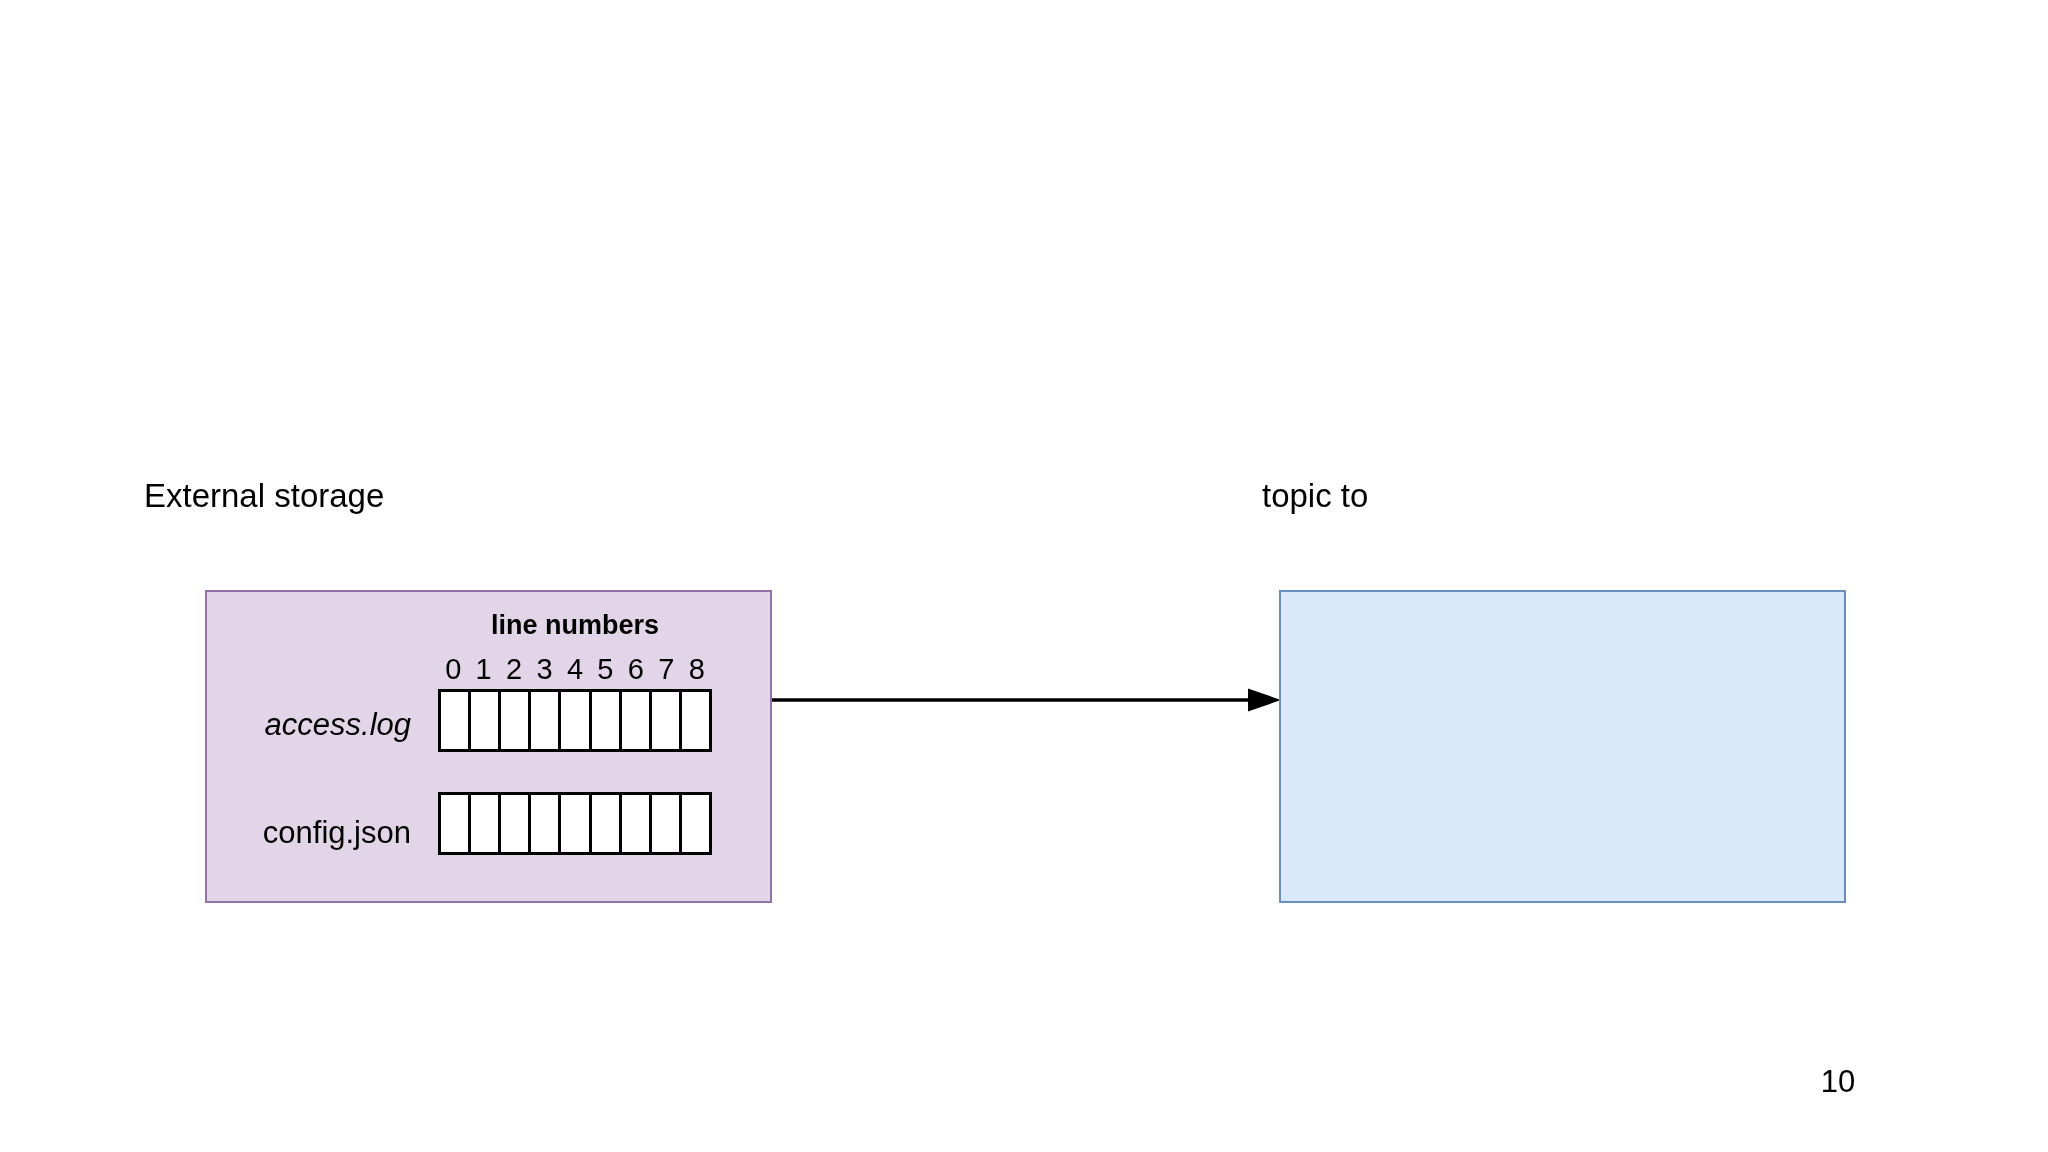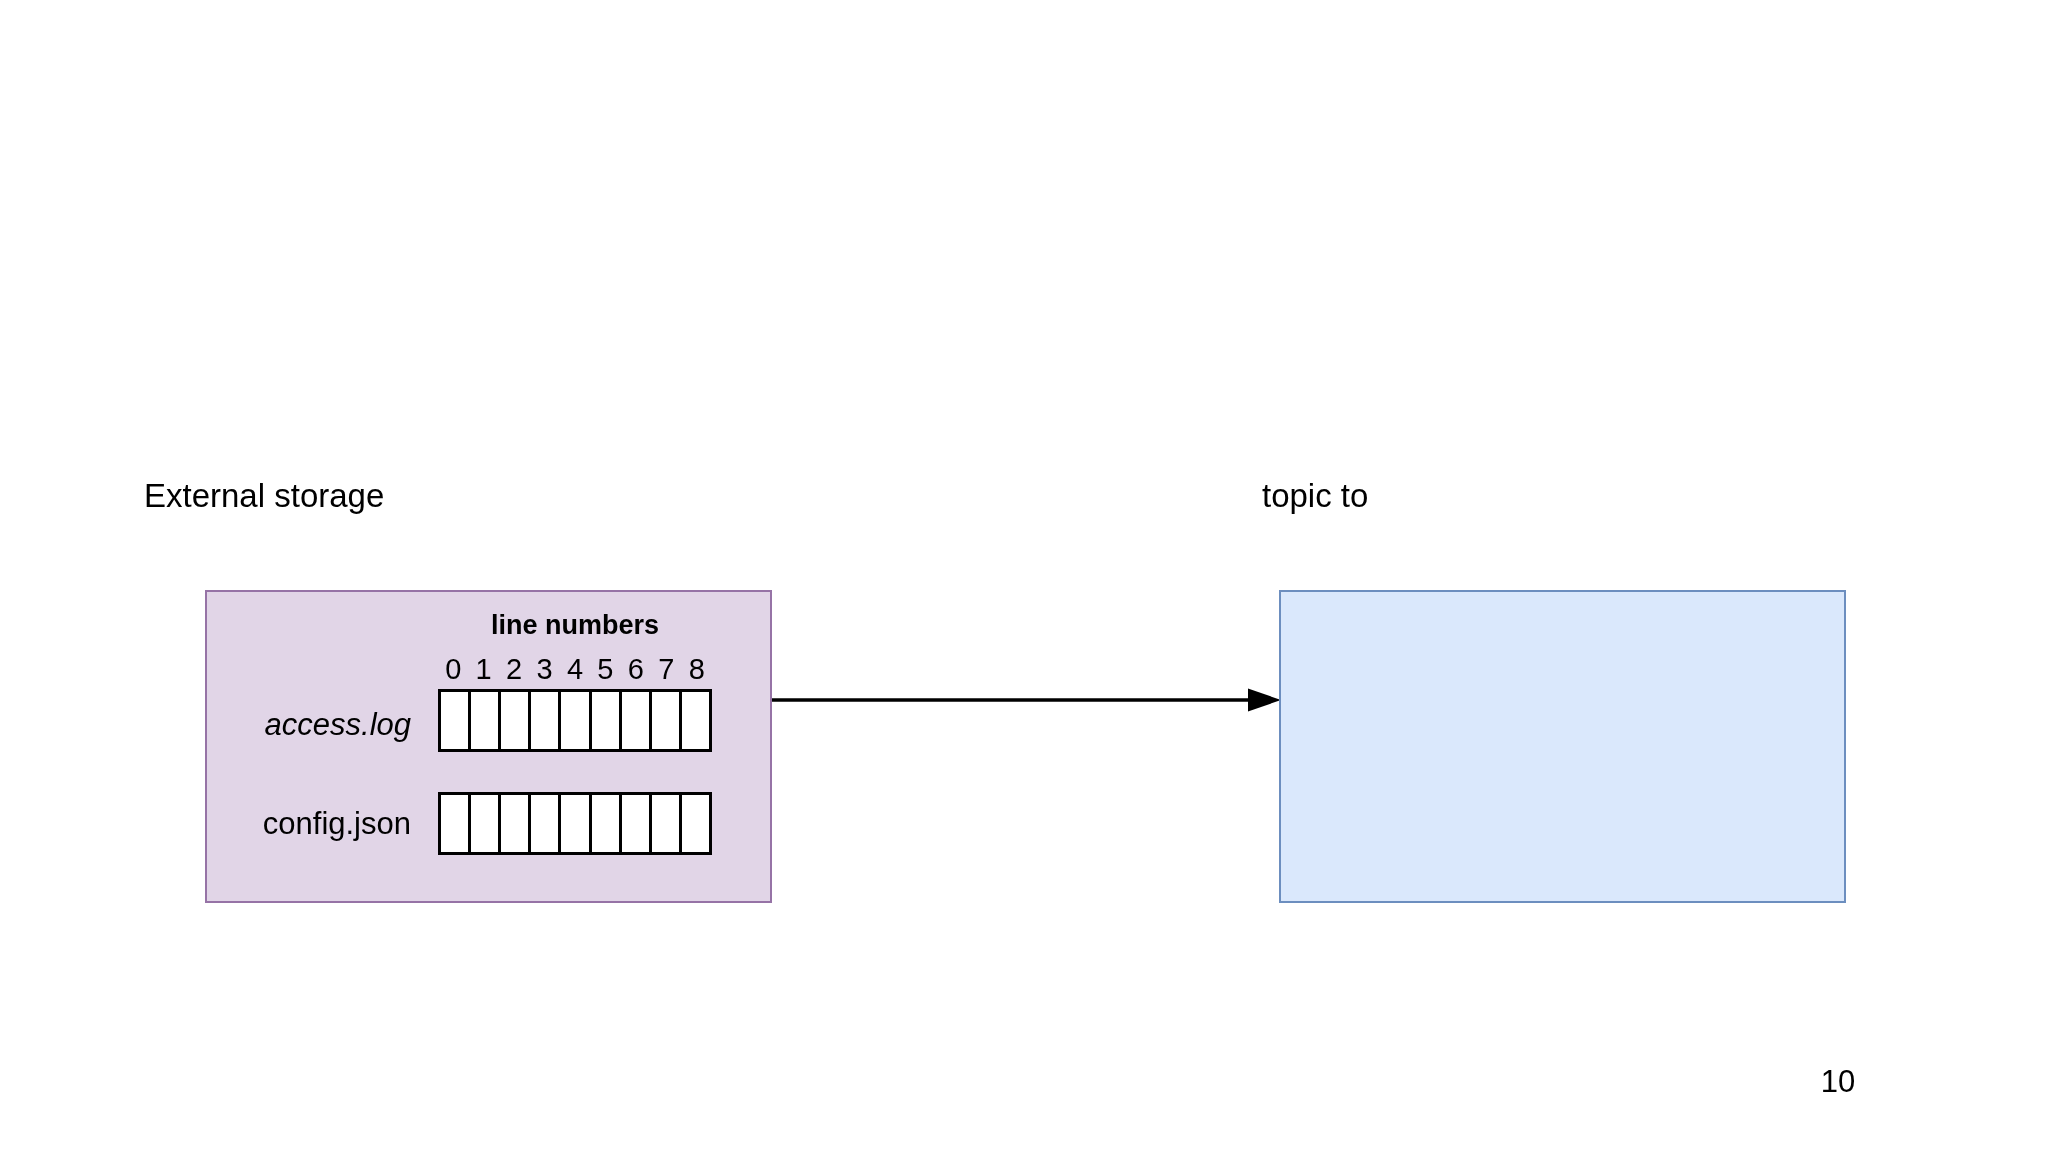--- a/index.html
+++ b/index.html
@@ -84,21 +84,21 @@
   .cell:last-child { border-right: none; }
   .file-label {
     position: absolute;
     left: 14px; width: 190px;
     text-align: right;
     font-size: 31px;
     line-height: 1.2;
     white-space: nowrap;
   }
   .file-label-0 { top: 114px; font-style: italic; }
-  .file-label-1 { top: 213px; }
+  .file-label-1 { top: 222px; }
   .flow-arrow {
     position: absolute;
     left: 772px; top: 682px;
     width: 510px; height: 36px;
   }
   .page-number {
     position: absolute;
     left: 1788px; top: 1064px; width: 100px;
     text-align: center;
     font-size: 31px;

